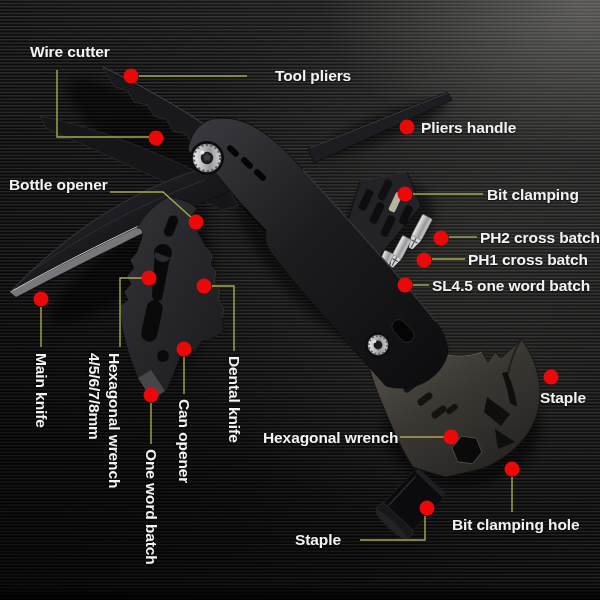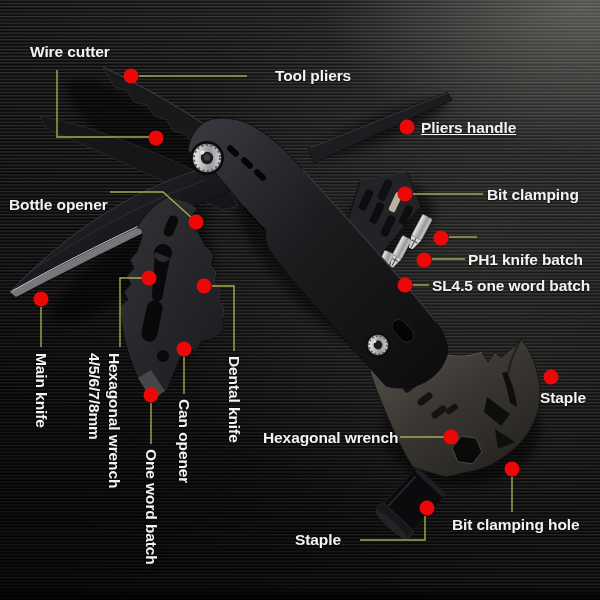--- a/index.html
+++ b/index.html
@@ -255,24 +255,25 @@
       </g>
       <g>
         <polyline points="212,286 234,286 234,351"></polyline>
         <circle cx="204" cy="286" r="7.5" fill="#ee0707" stroke="none"></circle>
       </g>
     </g>
   </svg>
 
   <div class="lbl" style="left:18px;top:43px;margin-left:12px;">Wire cutter</div>
   <div class="lbl" style="left:250px;top:67px;margin-left:25px;">Tool pliers</div>
-  <div class="lbl" style="left:421px;top:119px;text-decoration:underline;">Pliers handle</div>
-  <div class="lbl" style="left:9px;top:196px;">Bottle opener</div>
+  <div class="lbl" style="left:421px;top:119px;">Pliers handle</div>
+  <div class="lbl" style="left:9px;top:176px;">Bottle opener</div>
   <div class="lbl" style="left:487px;top:186px;">Bit clamping</div>
-  <div class="lbl" style="left:468px;top:251px;">PH1 knife batch</div>
+  <div class="lbl" style="left:480px;top:229px;">PH2 cross batch</div>
+  <div class="lbl" style="left:468px;top:251px;">PH1 cross batch</div>
   <div class="lbl" style="left:432px;top:277px;">SL4.5 one word batch</div>
   <div class="lbl" style="left:540px;top:389px;text-align:center;">Staple</div>
   <div class="lbl" style="left:263px;top:429px;">Hexagonal wrench</div>
   <div class="lbl" style="left:295px;top:531px;">Staple</div>
   <div class="lbl" style="left:452px;top:516px;">Bit clamping hole</div>
 
   <div class="lbl vert" style="left:31px;top:353px;">Main knife</div>
   <div class="lbl vert" style="left:84px;top:353px;">
     <span>Hexagonal wrench</span>
     <span>4/5/6/7/8mm</span>

